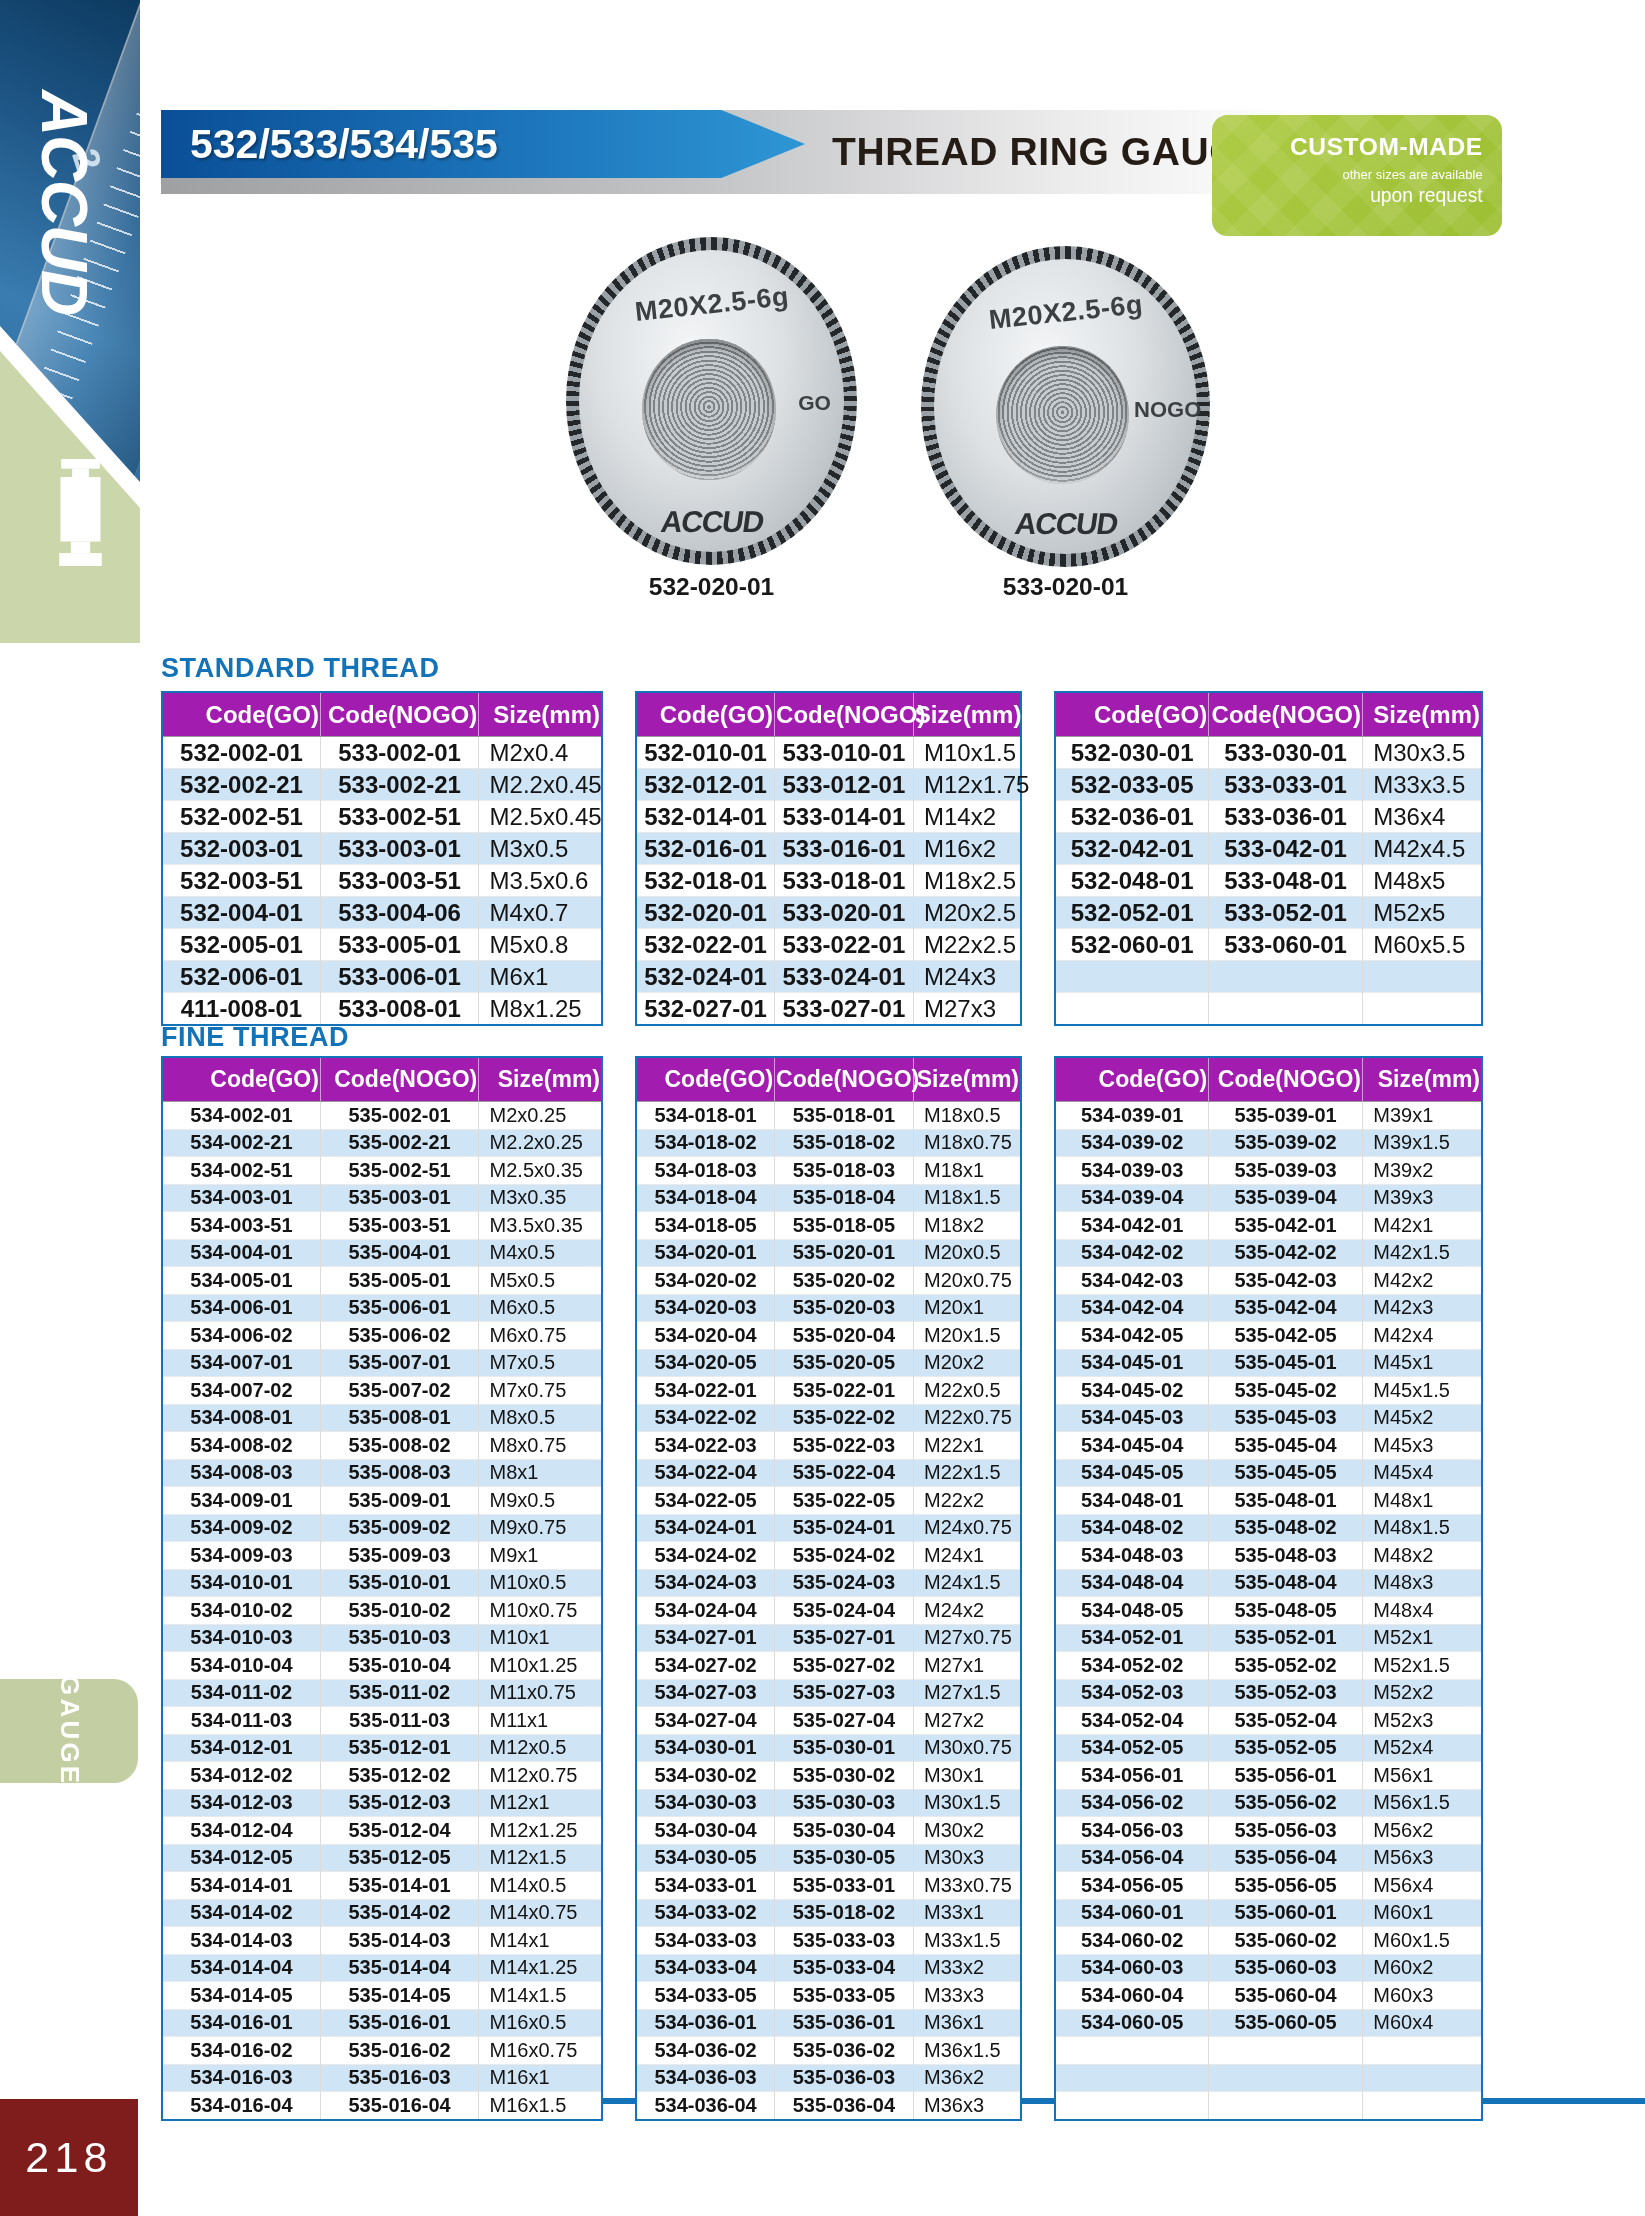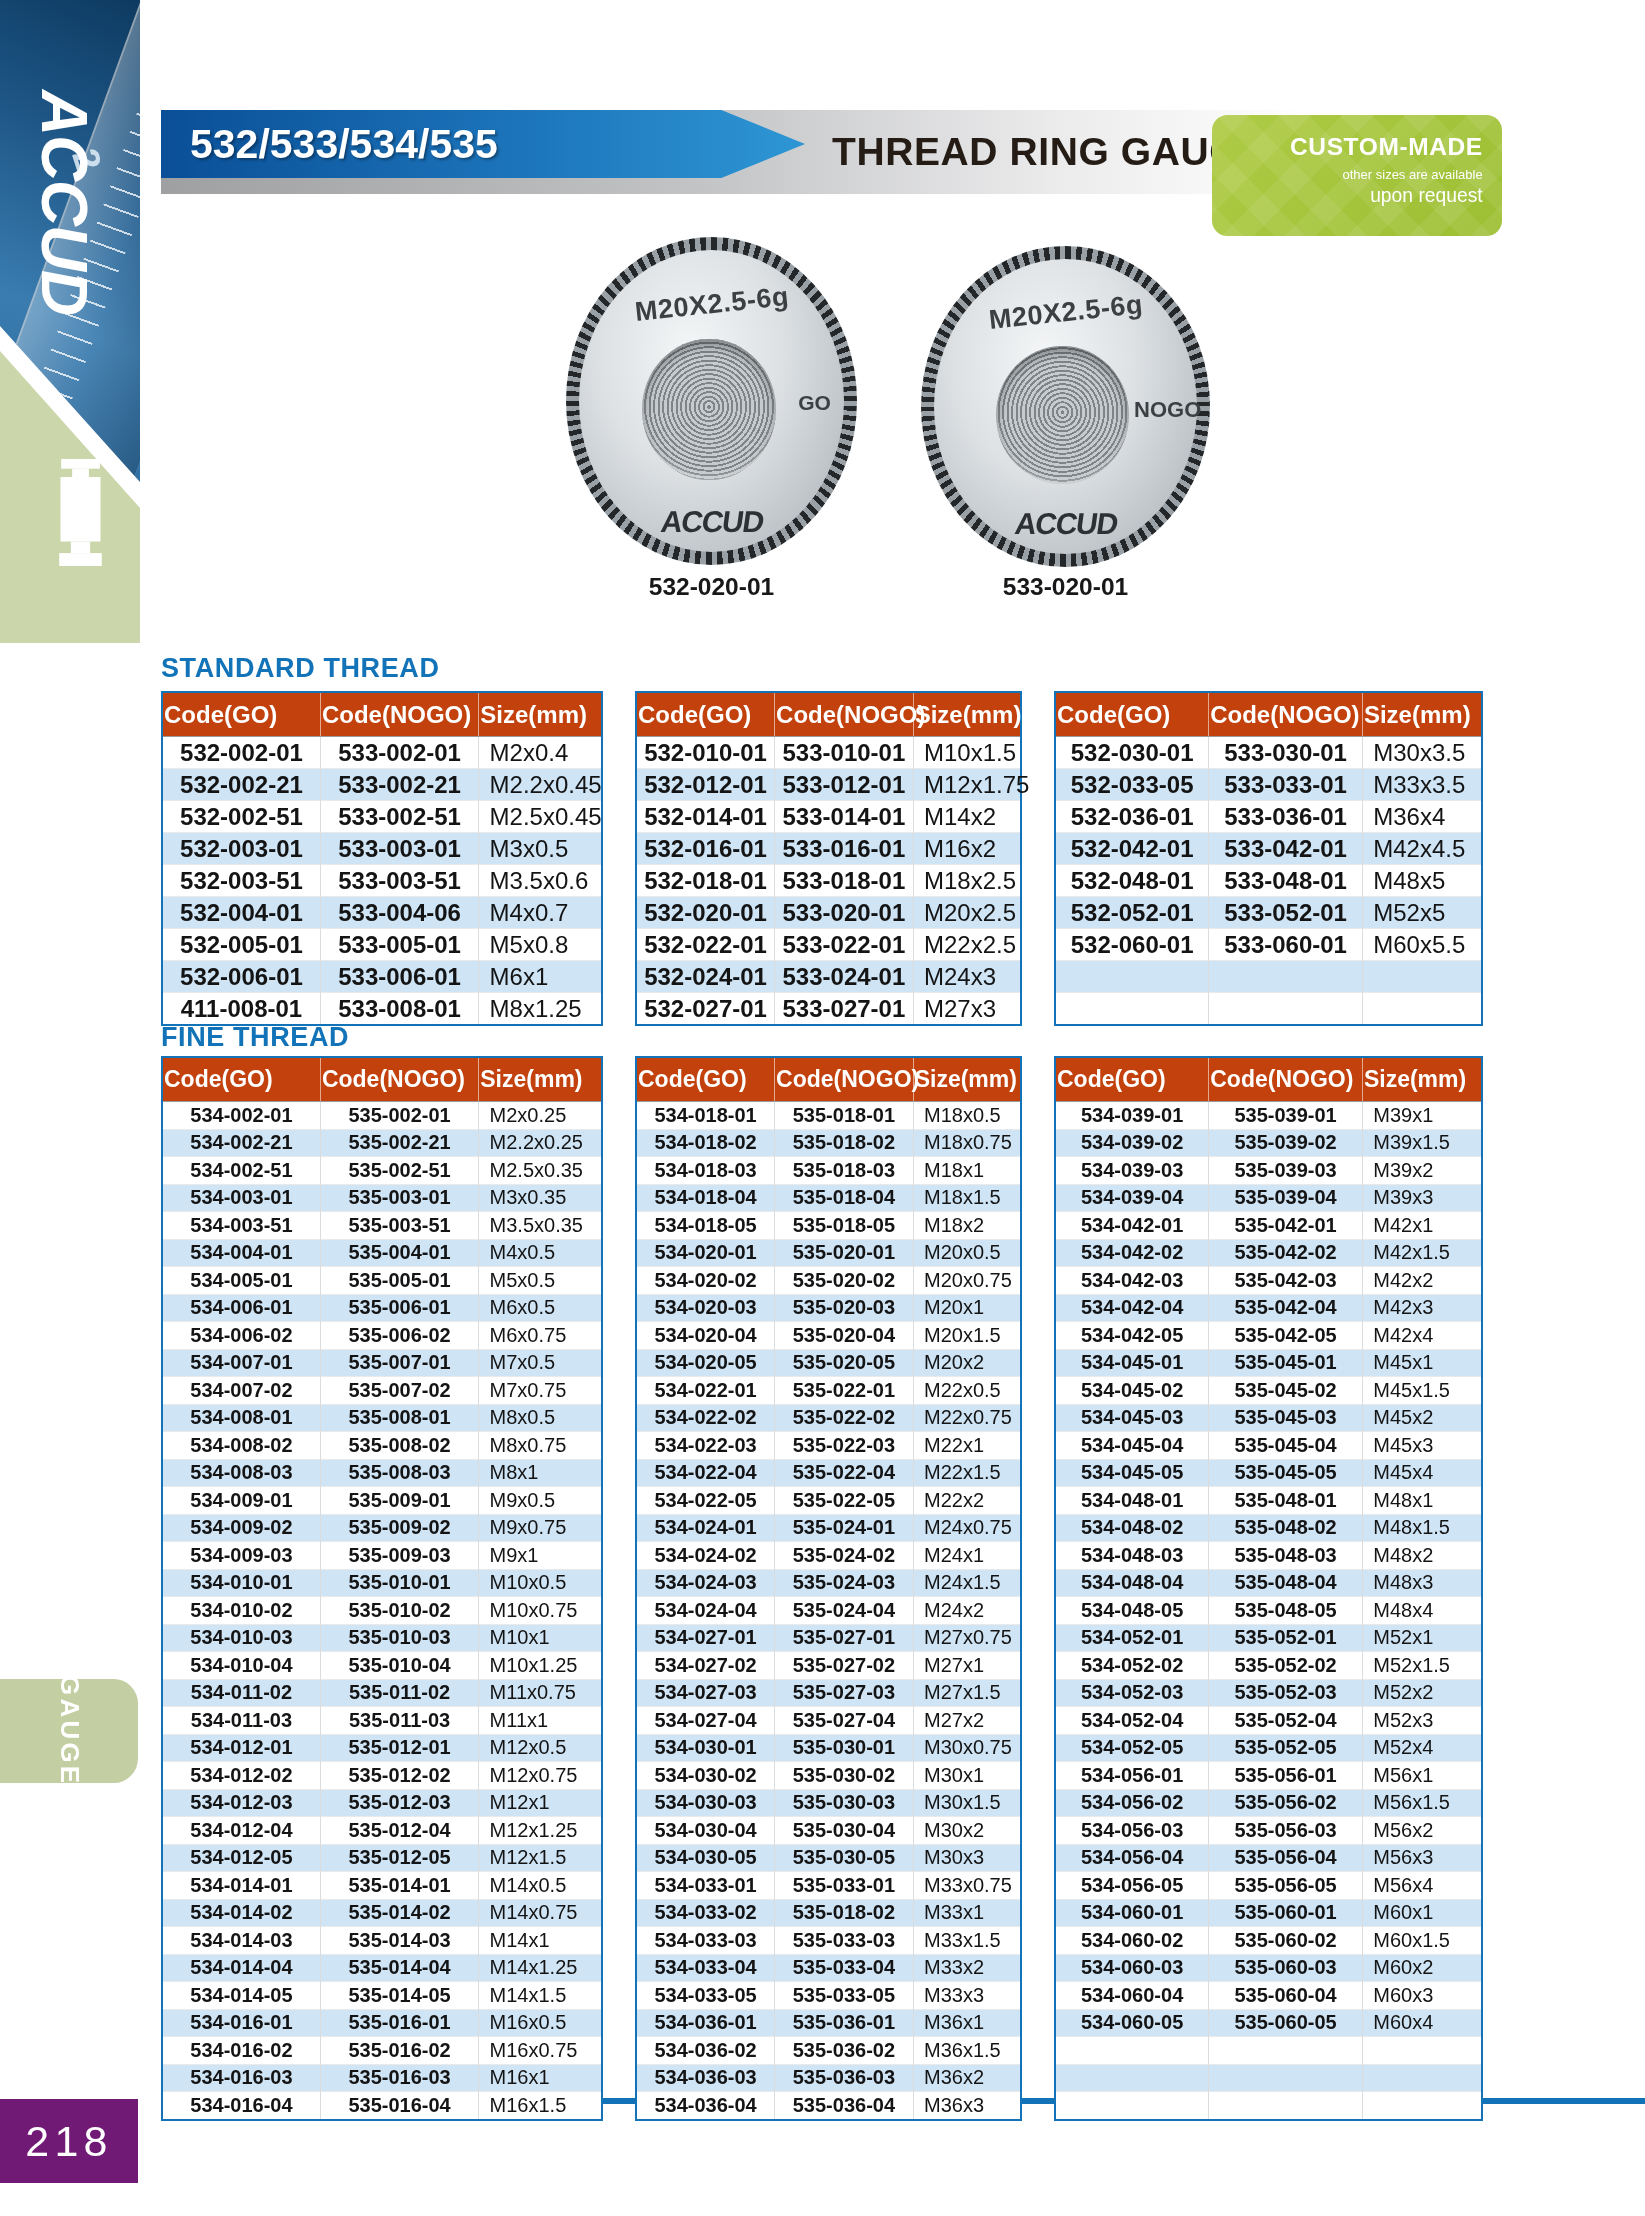--- a/index.html
+++ b/index.html
@@ -19,21 +19,21 @@
   .ruler-digit.d1{left:76px;top:139px;}
   .ruler-digit.d2{left:72px;top:426px;}
   .sidebar-brand{position:absolute;left:27px;top:90px;writing-mode:vertical-rl;
     font-size:64px;font-weight:bold;font-style:italic;color:#ffffff;letter-spacing:-1.3px;}
   .sidebar-green{position:absolute;left:0;top:0;width:140px;height:643px;background:#ccd6ab;
     clip-path:polygon(0 351px,140px 508px,140px 643px,0 643px);}
   .gauge-icon{position:absolute;left:59px;top:459px;}
   .gauge-tab{position:absolute;left:0;top:1679px;width:138px;height:104px;background:#c3cfa2;
     border-radius:0 24.5px 24.5px 0;display:flex;align-items:center;justify-content:center;}
   .gauge-tab span{writing-mode:vertical-rl;font-size:26px;font-weight:bold;color:#ffffff;letter-spacing:3.2px;}
-  .page-number-box{position:absolute;left:0;top:2099px;width:138px;height:84px;background:#701a75;
+  .page-number-box{position:absolute;left:0;top:2099px;width:138px;height:117px;background:#7f1d1d;
     display:flex;align-items:center;justify-content:center;}
   .page-number-box span{color:#fff;font-size:43px;letter-spacing:5.2px;}
   .bottom-rule{position:absolute;left:161px;top:2098px;width:1484px;height:5.8px;background:#1273b8;}
 
   
   .gray-band{position:absolute;left:161px;top:110px;width:1330px;height:84px;
     background:linear-gradient(90deg,#9fa0a2 0%,#c2c3c5 40%,#ececed 68%,#ffffff 86%);}
   .model-arrow{position:absolute;left:161px;top:110px;width:644px;height:68px;
     clip-path:polygon(0 0,87% 0,100% 50%,87% 100%,0 100%);
     background:linear-gradient(90deg,#0a4f97 0%,#1c74ba 55%,#2e96d4 100%);
@@ -86,21 +86,21 @@
   #heading-std{top:653px;}
   #heading-fine{top:1022px;}
   table.gauge-table{position:absolute;border-collapse:collapse;table-layout:fixed;background:#fff;
     border:2.6px solid #1273b8;}
   .std{top:691px;}
   .fine{top:1056px;}
   .t0{left:161px;width:442px;}
   .t1{left:635px;width:387px;}
   .t2{left:1054px;width:429px;}
   col.c0{width:36%;} col.c1{width:36%;} col.c2{width:28%;}
-  .gauge-table th{background:#c2410c;color:#fff;font-weight:bold;text-align:left;
+  .gauge-table th{background:#a21caf;color:#fff;font-weight:bold;text-align:right;
     border-right:1.3px solid rgba(255,255,255,.55);border-bottom:1.3px solid #9a9a9a;white-space:nowrap;}
   .gauge-table th:last-child{border-right:none;}
   .gauge-table td{border-right:1.3px solid #dcdcdc;border-top:1.3px solid #eaeaea;white-space:nowrap;color:#141414;}
   .gauge-table td:last-child{border-right:none;}
   .gauge-table tbody tr:nth-child(even) td{background:#cfe4f5;}
   .gauge-table td:nth-child(1),.gauge-table td:nth-child(2){font-weight:bold;text-align:center;}
   .gauge-table td:nth-child(3){text-align:left;padding-left:10.3px;}
   .std th{height:41px;font-size:24px;}
   .std td{height:29px;font-size:24px;}
   .fine th{height:41px;font-size:23px;}

